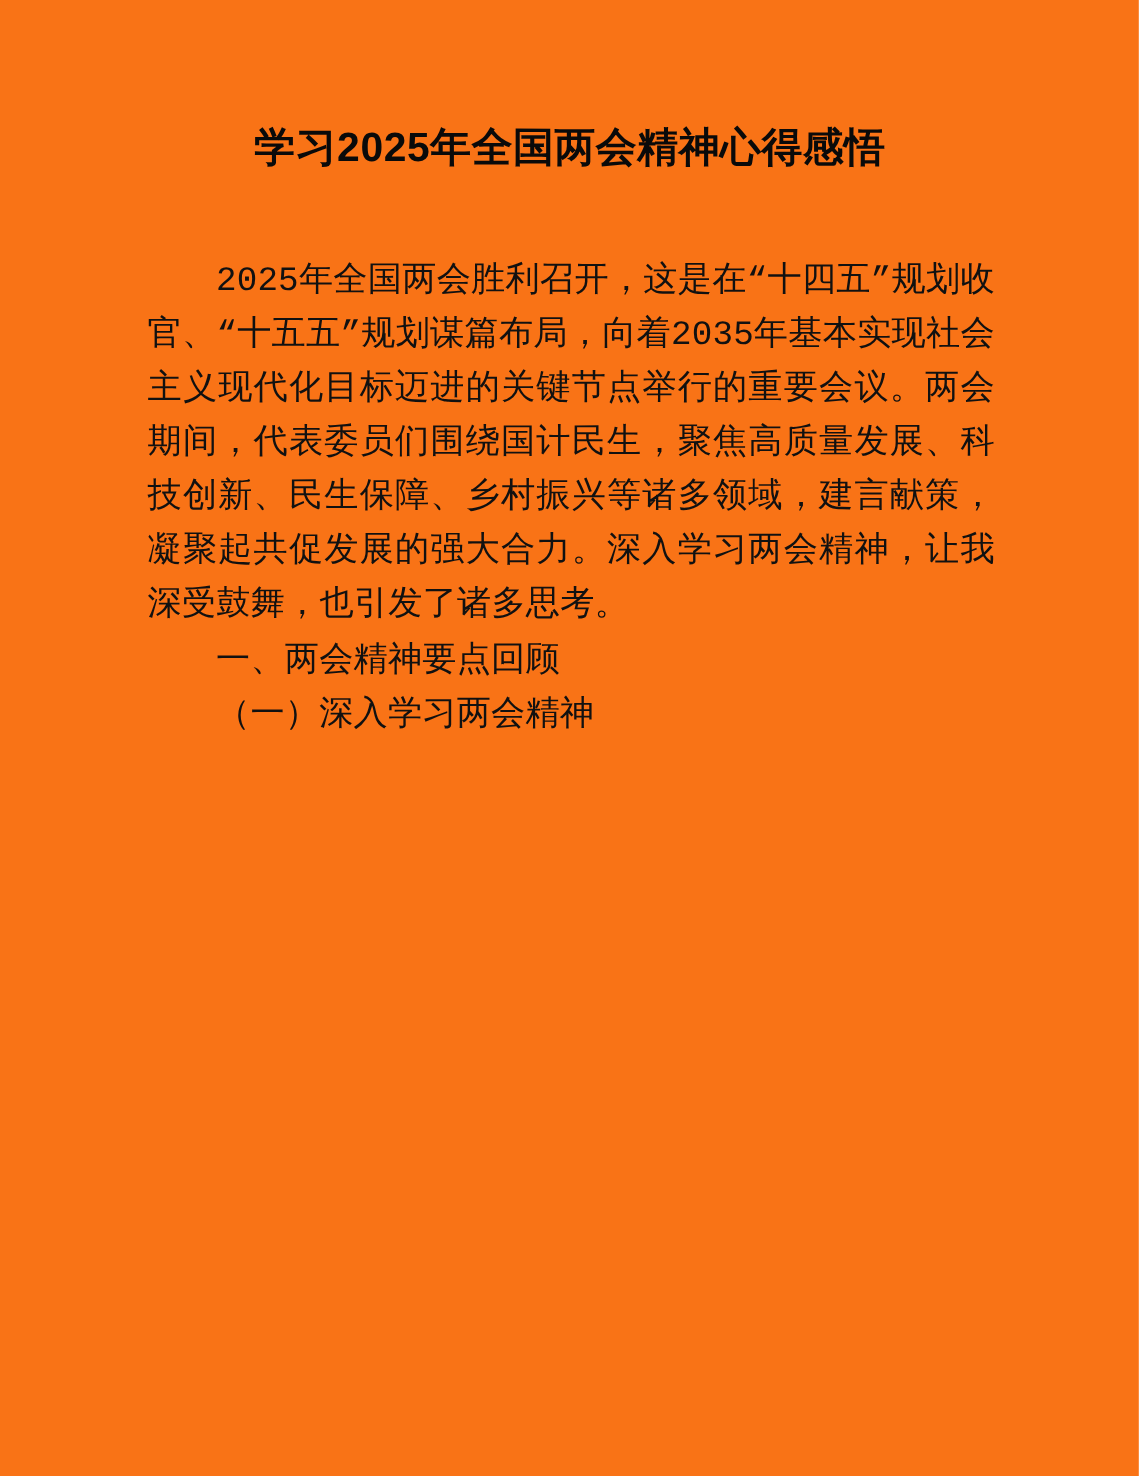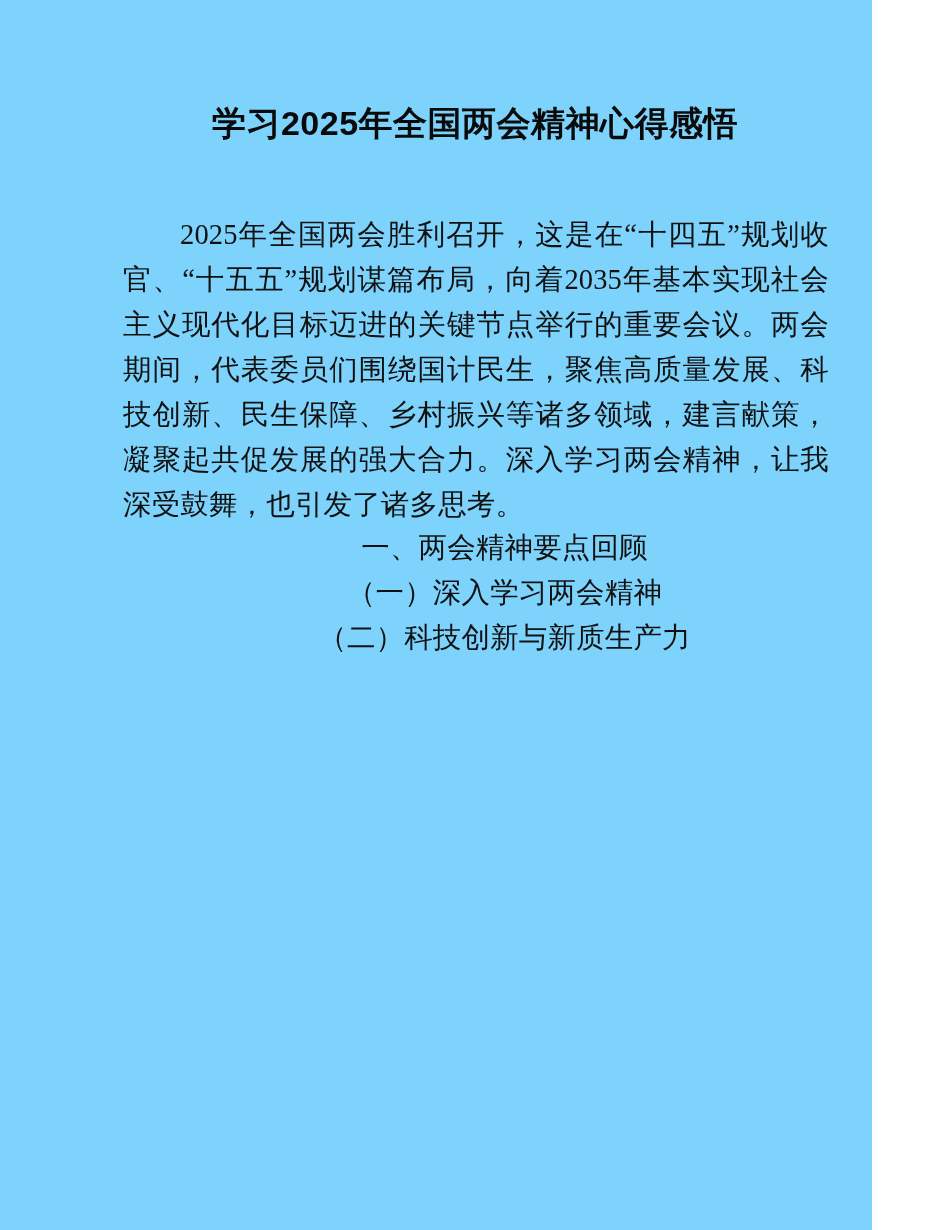--- a/index.html
+++ b/index.html
@@ -11,23 +11,23 @@
     width: 950px;
     height: 1230px;
     overflow: hidden;
     font-family: "Liberation Serif", "DejaVu Serif", serif;
     color: #000000;
     -webkit-font-smoothing: antialiased;
   }
 
   .page {
     position: relative;
-    width: 872px;
+    width: 949px;
     height: 1230px;
-    background: #7dd3fc;
+    background: #f97316;
     box-sizing: border-box;
   }
 
   .doc-title {
     position: absolute;
     top: 100px;
     left: 0;
     width: 950px;
     text-align: center;
     font-family: "Liberation Sans", "DejaVu Sans", sans-serif;
@@ -41,55 +41,54 @@
 
   .body-block {
     position: absolute;
     top: 212px;
     left: 123px;
     width: 706px;
   }
 
   .para {
     margin: 0;
-    font-family: Liberation Serif, serif;
+    font-family: Liberation Mono, monospace;
     font-size: 28.5px;
     line-height: 45px;
     text-align: justify;
     text-justify: inter-character;
     text-indent: 2em;
     letter-spacing: 0.15px;
     color: #111111;
     word-break: break-all;
   }
 
   .heading {
     margin: 0;
-    font-family: Liberation Mono, monospace;
+    font-family: Liberation Serif, serif;
     font-size: 28.5px;
     line-height: 45px;
     text-indent: 2em;
-    text-align: center;
+    text-align: left;
     letter-spacing: 0.15px;
     color: #111111;
   }
 </style>
 </head>
 <body>
 
 <div class="page">
 
   <div class="doc-title">学习2025年全国两会精神心得感悟</div>
 
   <div class="body-block">
 
     <p class="para">2025年全国两会胜利召开，这是在“十四五”规划收官、“十五五”规划谋篇布局，向着2035年基本实现社会主义现代化目标迈进的关键节点举行的重要会议。两会期间，代表委员们围绕国计民生，聚焦高质量发展、科技创新、民生保障、乡村振兴等诸多领域，建言献策，凝聚起共促发展的强大合力。深入学习两会精神，让我深受鼓舞，也引发了诸多思考。</p>
 
     <p class="heading">一、两会精神要点回顾</p>
 
     <p class="heading">（一）深入学习两会精神</p>
 
 
-    <p class="heading">（二）科技创新与新质生产力</p>
 
   </div>
 
 </div>
 
 </body></html>

